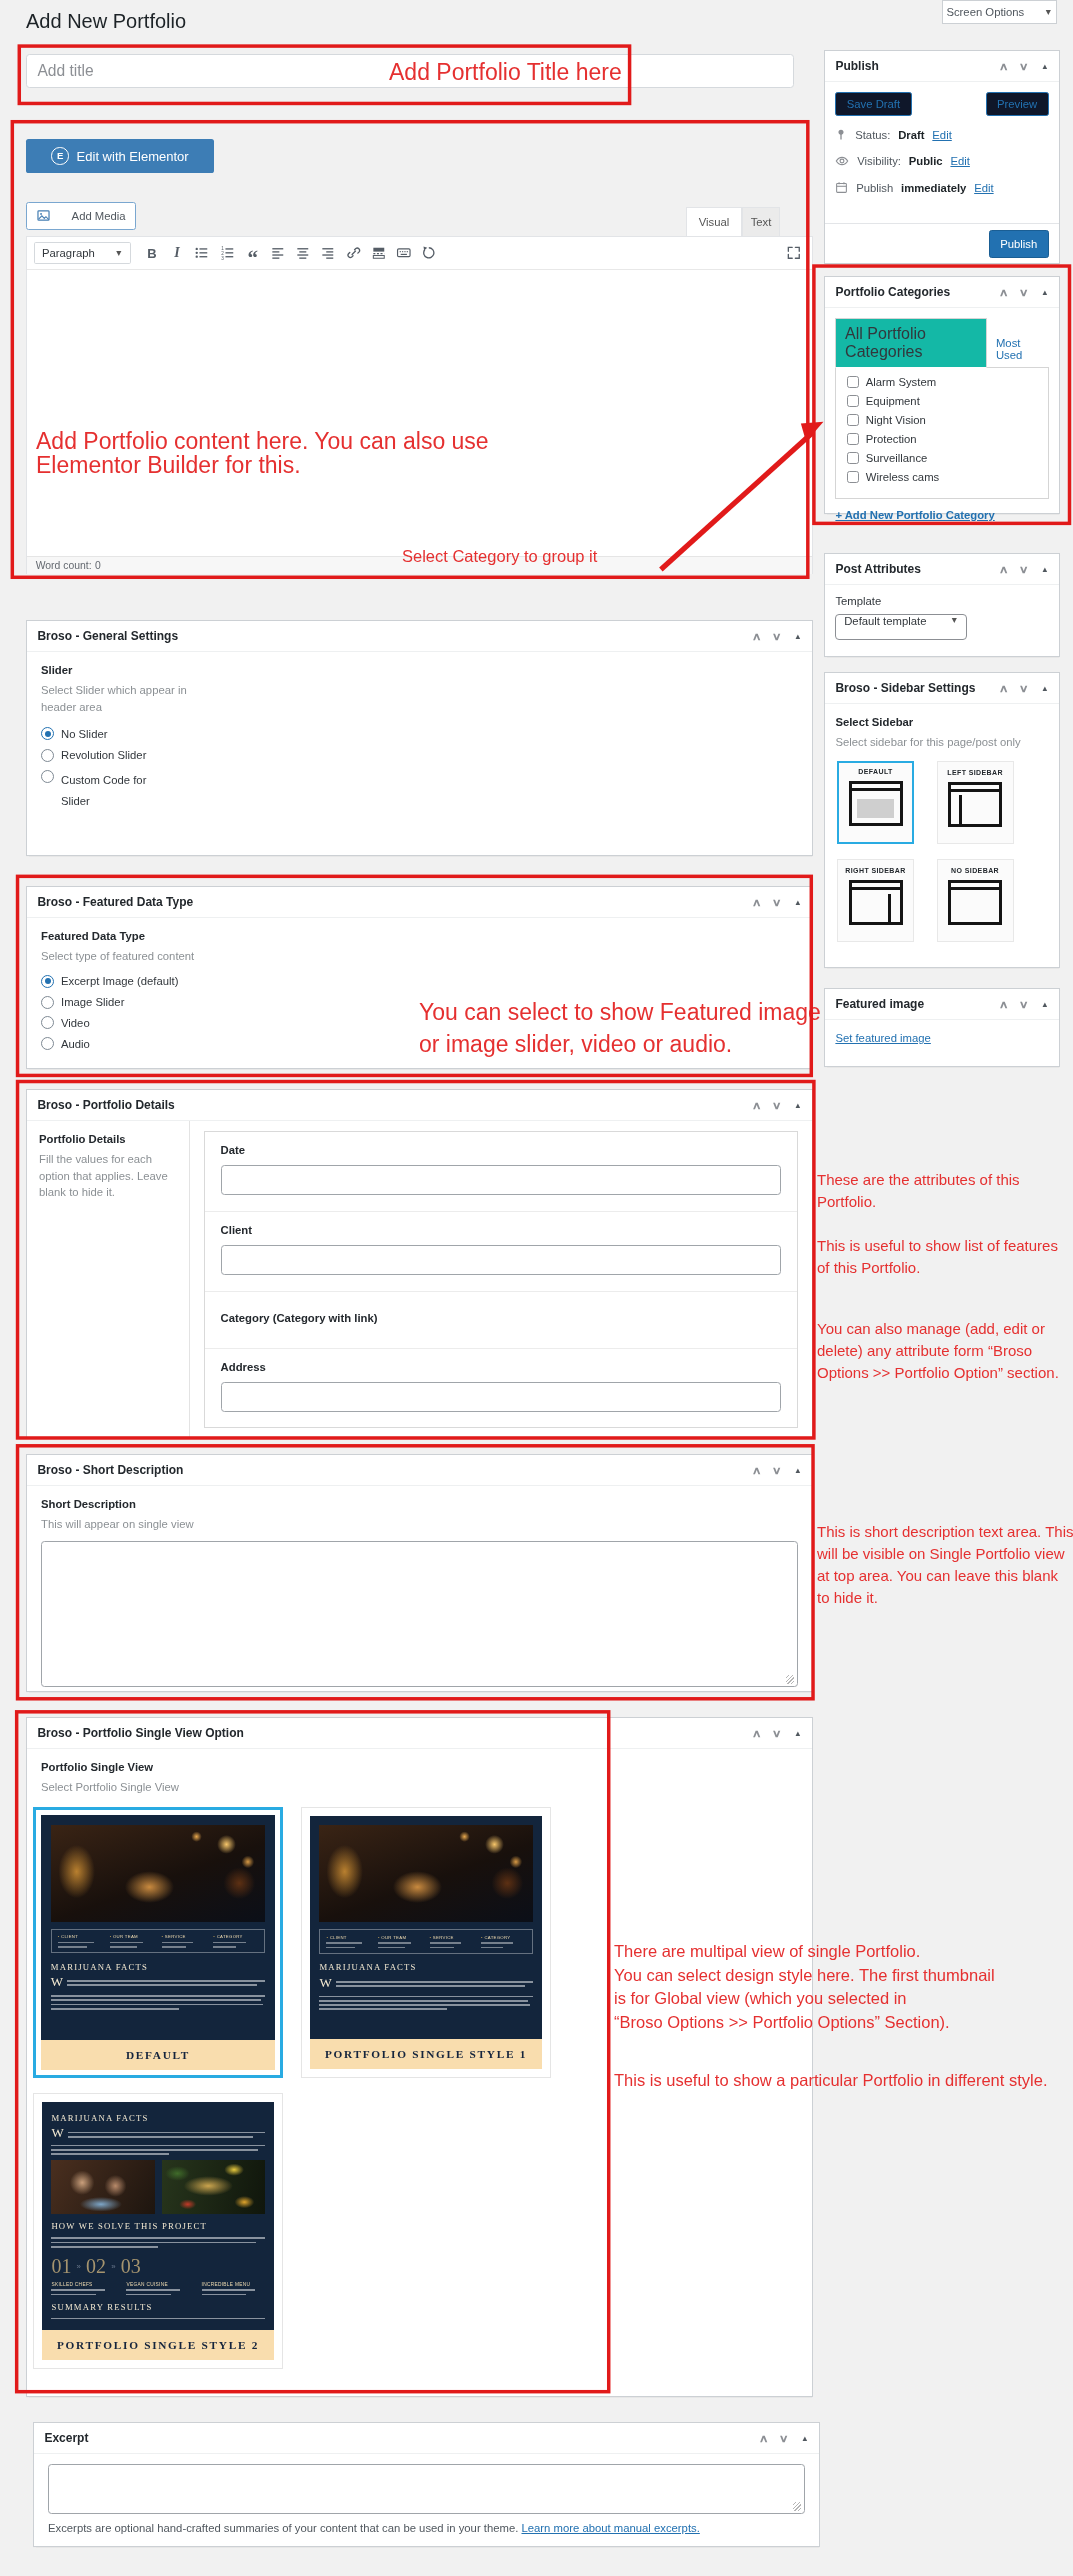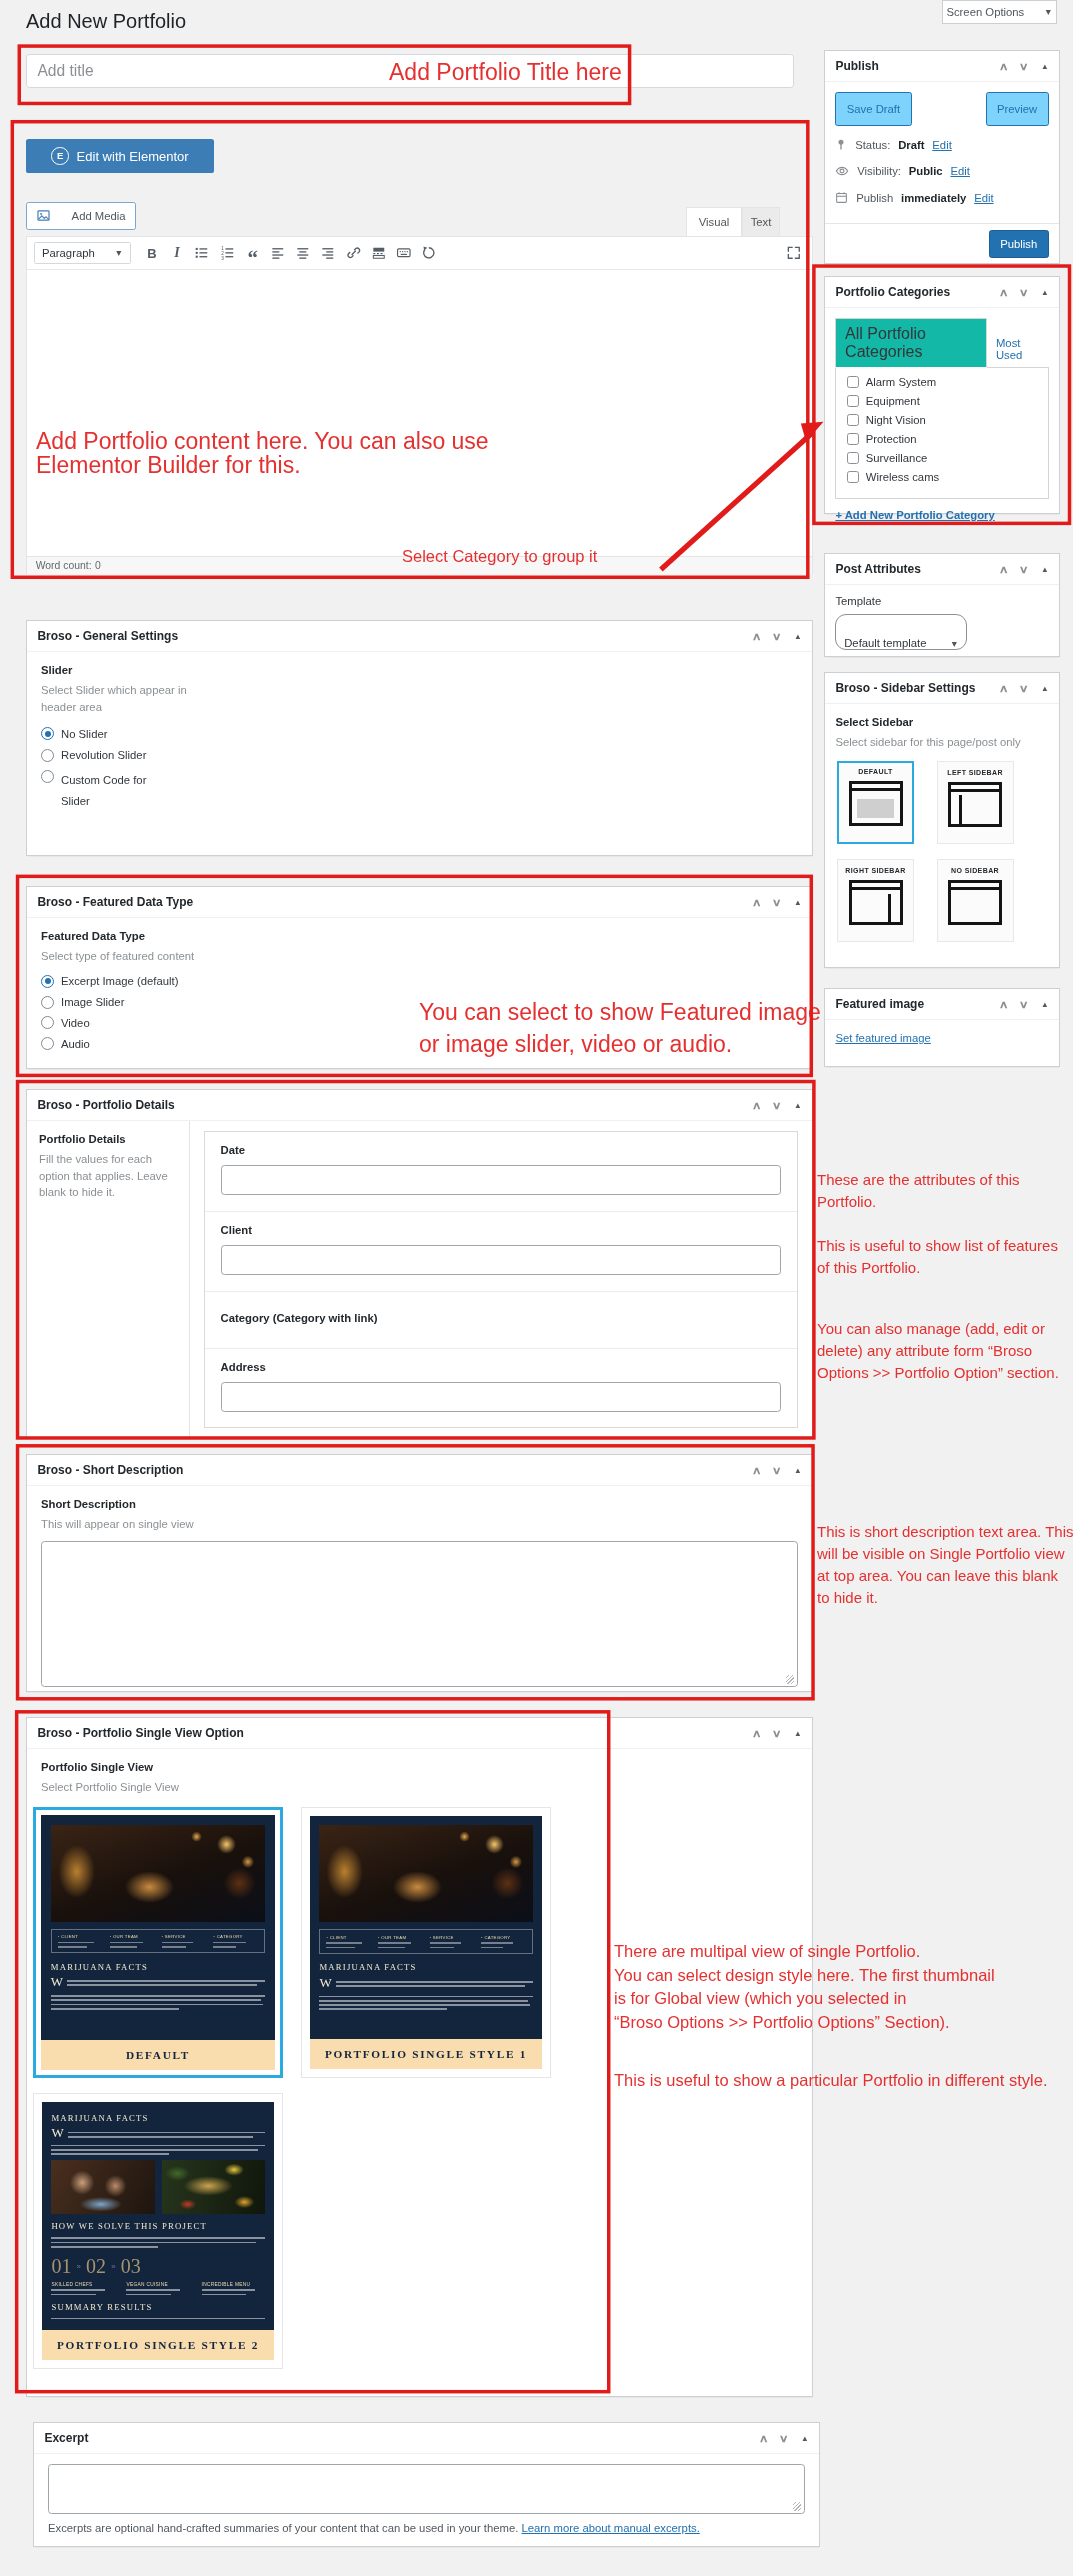--- a/index.html
+++ b/index.html
@@ -11,33 +11,33 @@
 .postbox{position:absolute;background:#fff;border:0.9px solid #ccd0d4;box-shadow:0 0.9px 0.9px rgba(0,0,0,.04)}
 .pb-head{display:flex;align-items:center;height:31px;padding:0 10.4px;border-bottom:0.9px solid #eef0f1}
 .pb-title{font-size:12px;font-weight:bold;color:#23282d}
 .pb-ctrls{margin-left:auto;display:flex;align-items:center;gap:13px;color:#8c8f94}
 .chev{font-size:10.4px;font-weight:bold;transform:scaleX(1.3);cursor:pointer}
 .tri{font-size:7.8px;color:#50575e;cursor:pointer}
 .pb-body{padding:12px 14px}
 .field-h{font-size:11.3px;font-weight:bold;color:#23282d}
 .field-d{font-size:11.3px;color:#8b9094;margin-top:6px;line-height:16.5px}
 
-.btn{display:inline-flex;align-items:center;justify-content:center;height:34px;padding:0 10.4px;font-size:11.3px;border-radius:2.6px;border:0.9px solid #2271b1;color:#2271b1;background:#7dd3fc;cursor:pointer;white-space:nowrap}
+.btn{display:inline-flex;align-items:center;justify-content:center;height:24px;padding:0 10.4px;font-size:11.3px;border-radius:2.6px;border:0.9px solid #2271b1;color:#2271b1;background:#0f172a;cursor:pointer;white-space:nowrap}
 .btn-primary{background:#2271b1;border-color:#1a5e94;color:#fff}
 .link{color:#2271b1;text-decoration:underline;cursor:pointer}
 
 .radio{display:inline-block;width:13px;height:13px;border:0.9px solid #7e8993;border-radius:50%;background:#fff;position:relative;flex:none}
 .radio.on{border-color:#2271b1}
 .radio.on::after{content:"";position:absolute;left:2.6px;top:2.6px;width:6px;height:6px;border-radius:50%;background:#2271b1}
 .cb{display:inline-block;width:12px;height:12px;border:0.9px solid #8c8f94;border-radius:2.6px;background:#fff;flex:none}
 .opt{display:flex;align-items:center;gap:7px;font-size:11.3px;color:#32373c}
 .txt{border:0.9px solid #a0a5aa;border-radius:3.5px;background:#fff;width:100%}
 .resize{position:relative}
 .resize::after{content:"";position:absolute;right:2.6px;bottom:2.6px;width:8.7px;height:8.7px;background:repeating-linear-gradient(135deg,transparent 0 1.7px,#b5b5b5 1.7px 2.6px)}
-.selectbox{display:inline-flex;align-items:flex-end;justify-content:space-between;border:0.9px solid #8c8f94;border-radius:11px;background:#fff;height:36px;padding:0 7.8px;font-size:11.3px;color:#32373c;cursor:pointer}
+.selectbox{display:inline-flex;align-items:flex-start;justify-content:space-between;border:0.9px solid #8c8f94;border-radius:4px;background:#fff;height:26px;padding:0 7.8px;font-size:11.3px;color:#32373c;cursor:pointer}
 .caret{font-size:8.7px;color:#555;margin-left:8.7px}
 
 #page-title{position:absolute;left:26px;top:10.4px;font-size:20px;font-weight:normal;color:#1d2327}
 #screen-options{position:absolute;left:942px;top:0;width:115px;height:23.5px;background:#fff;border:0.9px solid #ccd0d4;display:flex;align-items:center;justify-content:center;gap:11px;font-size:11.3px;color:#50575e;cursor:pointer}
 #title-input{position:absolute;left:26px;top:54px;width:768px;height:34px;border:0.9px solid #d5d9dd;border-radius:3.5px;background:#fff;padding:0 10.4px;font-size:15.6px;color:#32373c;font-family:"Liberation Sans",sans-serif}
 #title-input::placeholder{color:#8c8f94}
 
 #elementor-btn{position:absolute;left:26px;top:139px;width:188px;height:34px;background:#3d7db5;border-radius:2.6px;color:#fff;display:flex;align-items:center;justify-content:center;gap:7.8px;font-size:13px;cursor:pointer}
 .e-circ{width:17.4px;height:17.4px;border:1.7px solid #fff;border-radius:50%;display:flex;align-items:center;justify-content:center;font-size:9.6px;font-weight:bold}
 

